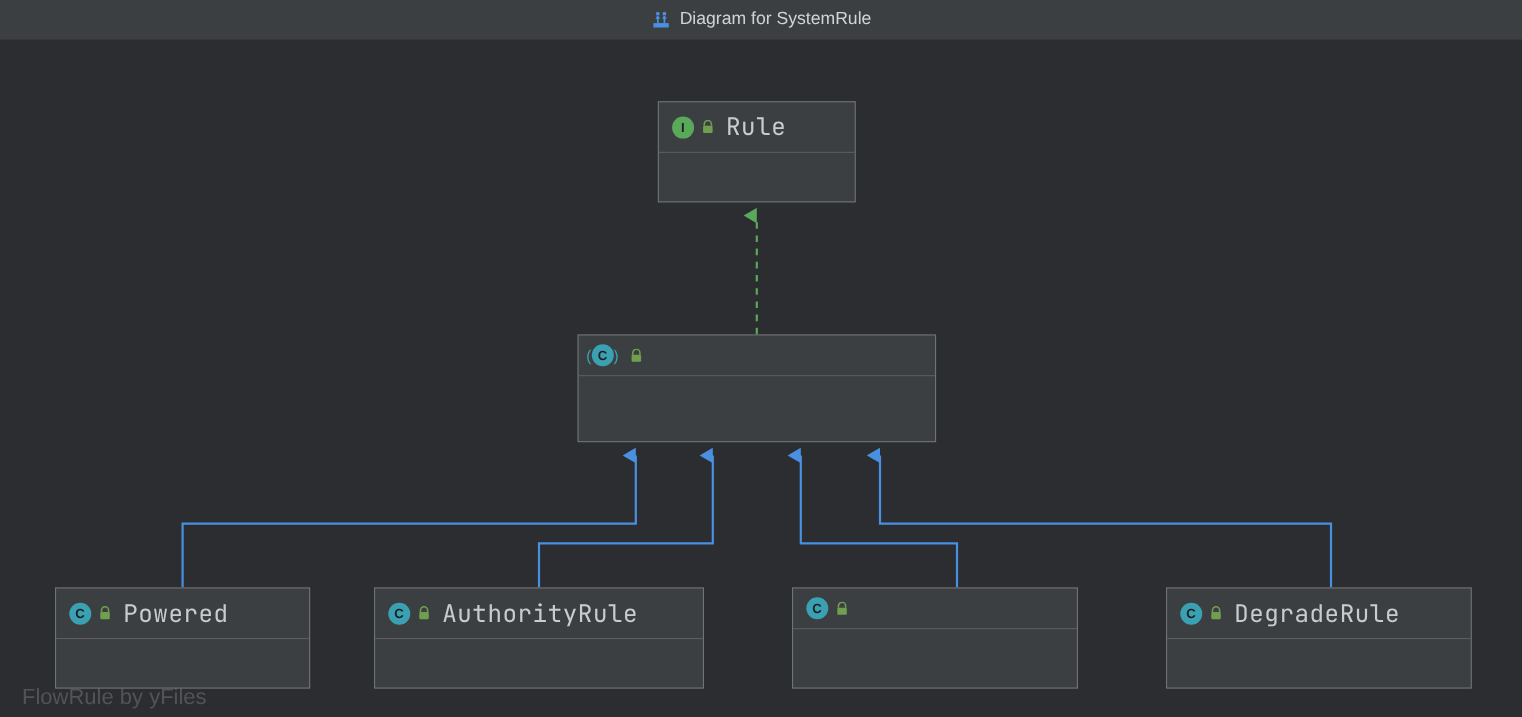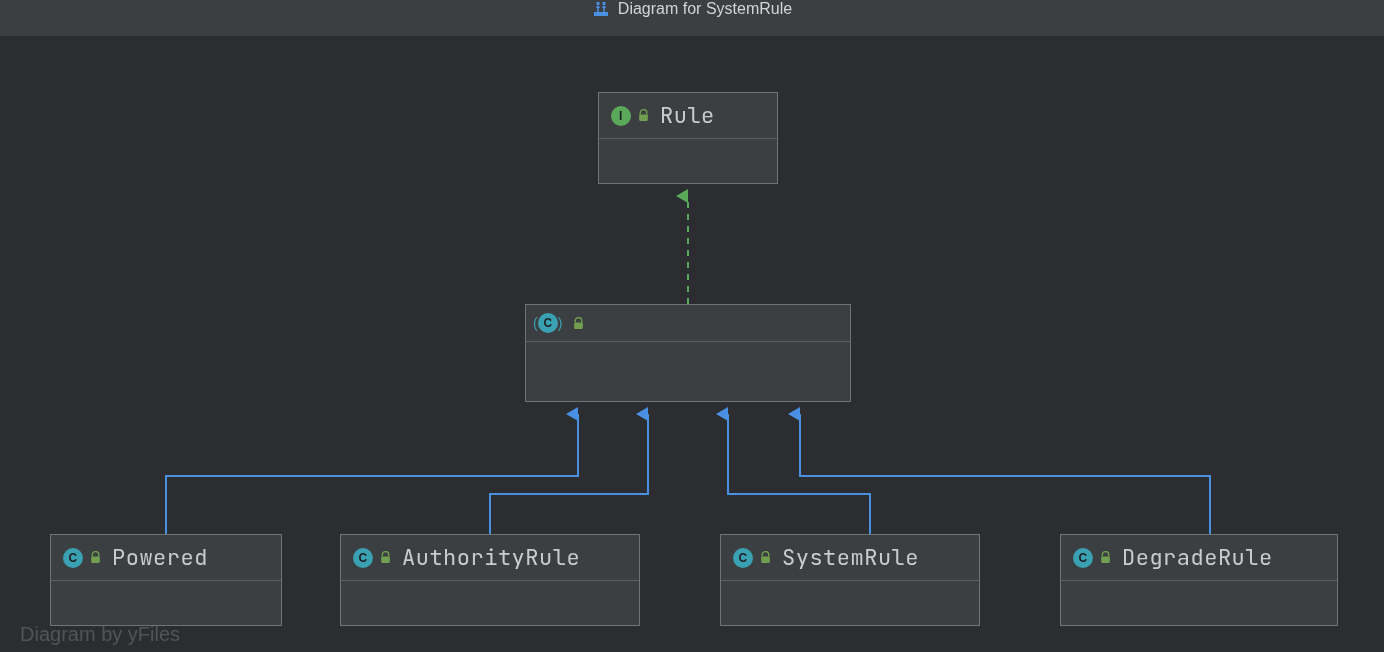--- a/index.html
+++ b/index.html
@@ -10,21 +10,21 @@
     background: #2b2d30;
     font-family: "JetBrains Mono", "Menlo", "Consolas", monospace;
     color: #c8ccd0;
     overflow: hidden;
   }
   .titlebar {
     width: 100%;
     height: 36px;
     background: #3c3f41;
     display: flex;
-    align-items: flex-start;
+    align-items: center;
     justify-content: center;
     font-family: -apple-system, "Segoe UI", Arial, sans-serif;
     font-size: 16px;
     color: #d0d4d8;
     box-sizing: border-box;
   }
   .titlebar .icon {
     margin-right: 8px;
     display: inline-flex;
     align-items: center;
@@ -194,33 +194,32 @@
 
   <div class="node" style="left:720px; top:498px; width:260px; height:92px;">
     <div class="hdr">
       <span class="badge badge-class">C</span>
       <span class="lock">
         <svg width="13" height="13" viewBox="0 0 12 12">
             <path d="M3 5 V3.5 a3 3 0 0 1 6 0 V5" fill="none" stroke="#6f9f4f" stroke-width="1.3"></path>
             <rect x="2" y="5" width="8" height="6" rx="1" fill="#6f9f4f"></rect>
           </svg>
       </span>
-      <span class="name">SystemRule</span>
     </div>
     <div class="body"></div>
   </div>
 
   <div class="node" style="left:1060px; top:498px; width:278px; height:92px;">
     <div class="hdr">
       <span class="badge badge-class">C</span>
       <span class="lock">
         <svg width="13" height="13" viewBox="0 0 12 12">
             <path d="M3 5 V3.5 a3 3 0 0 1 6 0 V5" fill="none" stroke="#6f9f4f" stroke-width="1.3"></path>
             <rect x="2" y="5" width="8" height="6" rx="1" fill="#6f9f4f"></rect>
           </svg>
       </span>
       <span class="name">DegradeRule</span>
     </div>
     <div class="body"></div>
   </div>
 
-  <div class="watermark">Diagram by yFiles</div>
+  <div class="watermark">FlowRule by yFiles</div>
 </div>
 
 </body></html>

